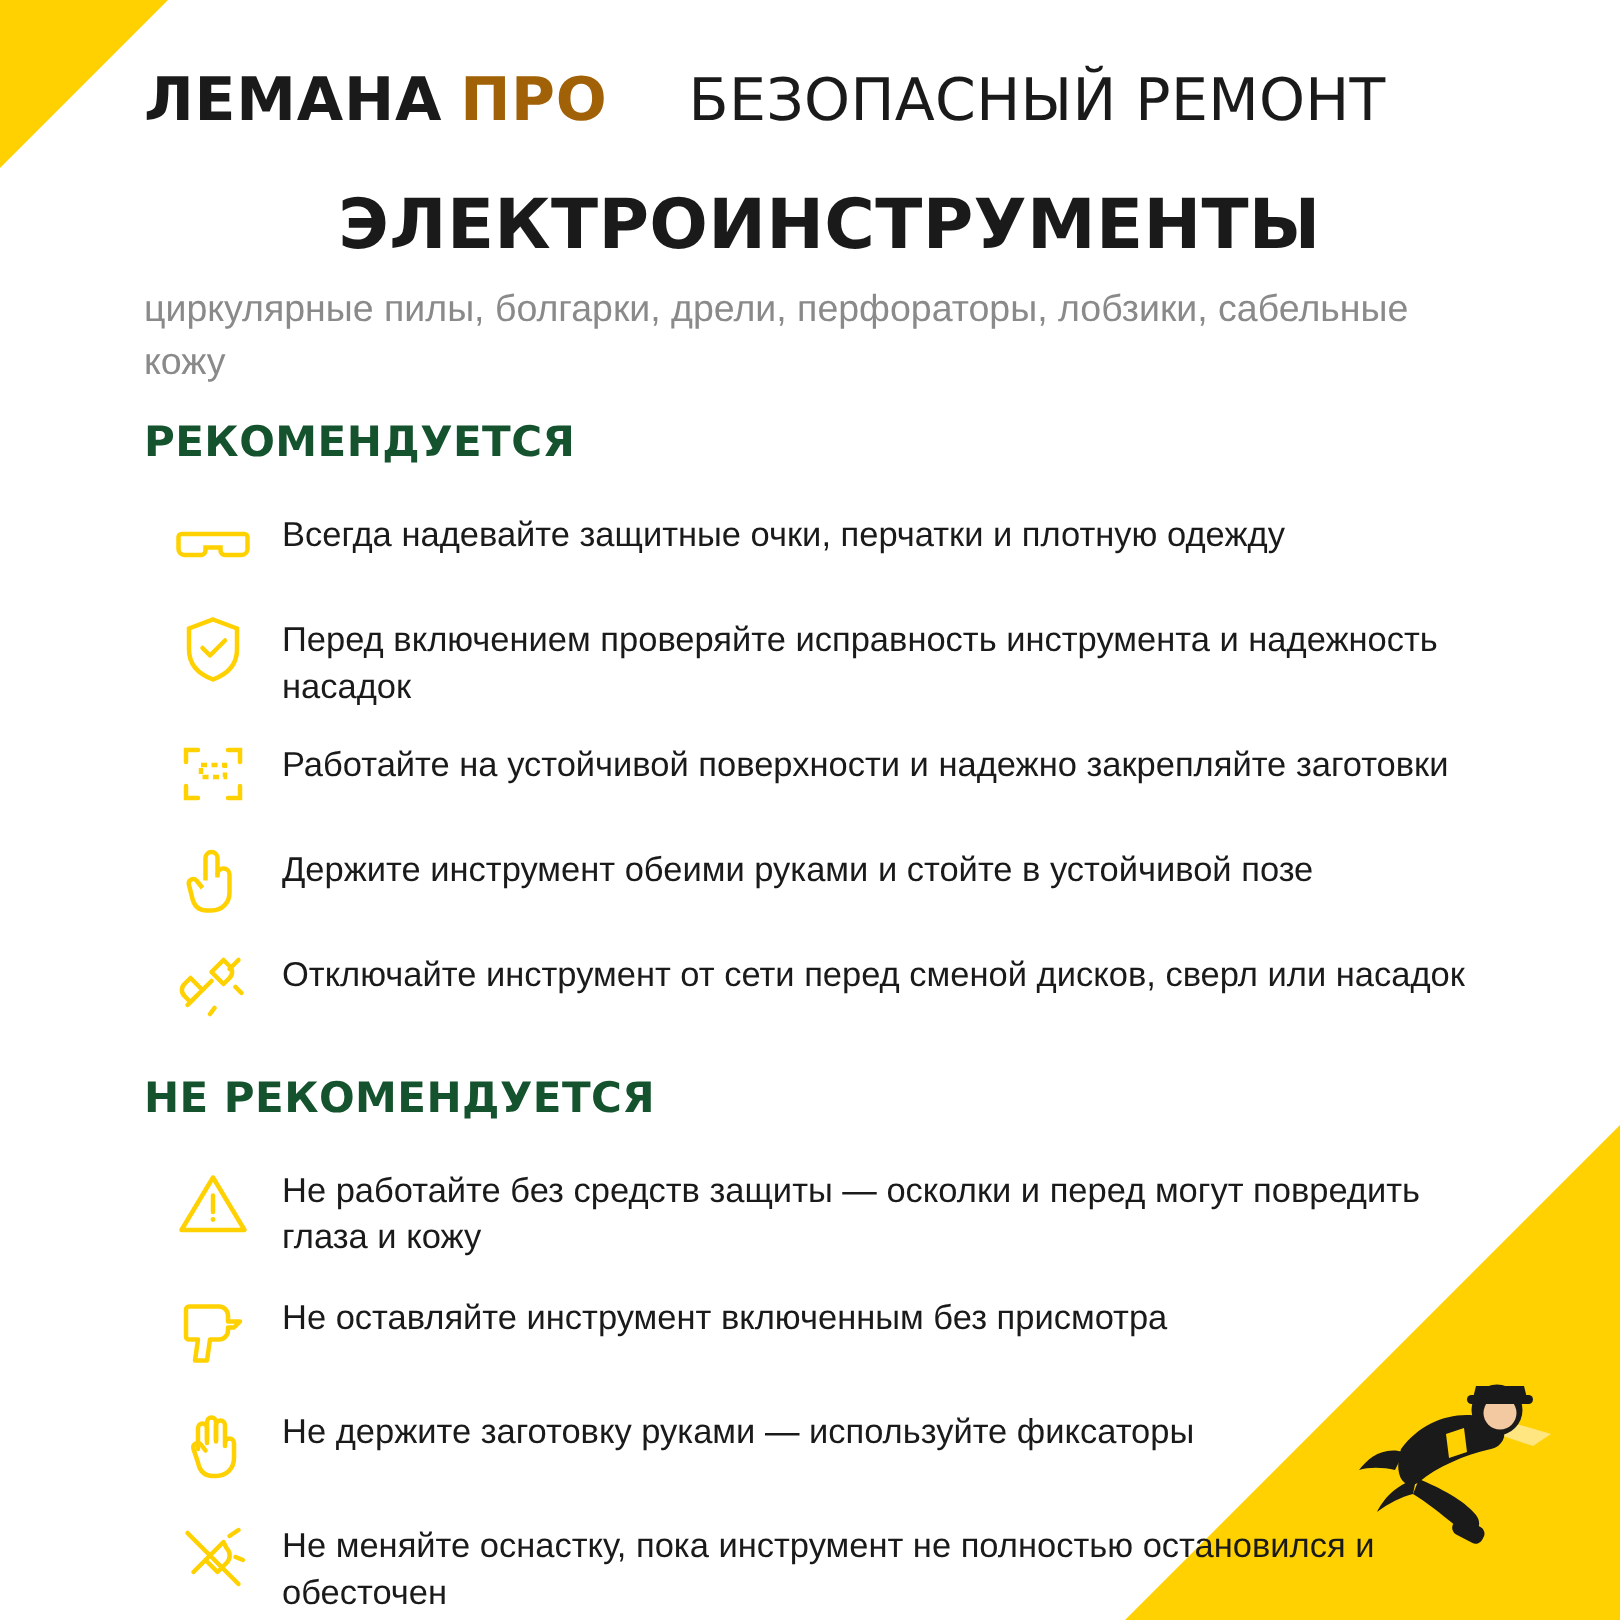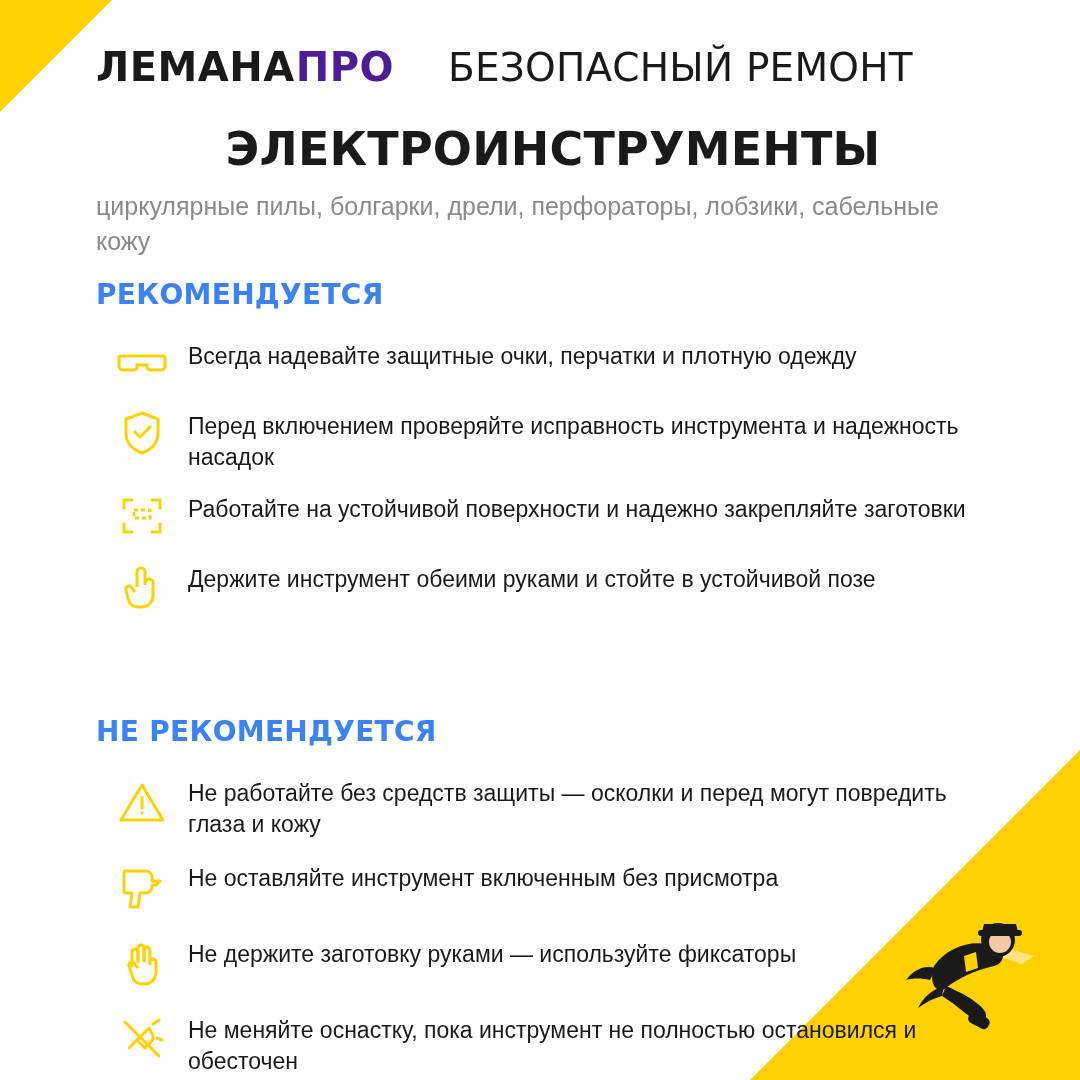--- a/index.html
+++ b/index.html
@@ -37,35 +37,35 @@
     top: 44px;
     left: 96px;
     right: 60px;
     display: flex;
     align-items: center;
     gap: 54px;
   }
   .logo {
     display: flex;
     align-items: center;
-    gap: 1px;
+    gap: 12px;
     white-space: nowrap;
   }
   .logo-main {
     font-size: 40px;
     font-weight: bold;
     letter-spacing: 0.5px;
     color: #1a1a1a;
     font-family: "DejaVu Sans", sans-serif;
   }
   .logo-pro {
     font-size: 40px;
     font-weight: bold;
     letter-spacing: 0.5px;
-    color: #4c1d95;
+    color: #a16207;
     font-family: "DejaVu Sans", sans-serif;
   }
   .header-title {
     font-size: 39px;
     font-weight: normal;
     color: #1a1a1a;
     letter-spacing: 0.2px;
     font-family: "DejaVu Sans", sans-serif;
     white-space: nowrap;
   }
@@ -100,21 +100,21 @@
     position: absolute;
     left: 96px;
     right: 60px;
   }
   .section-rec { top: 278px; }
   .section-not { top: 715px; }
 
   .section-heading {
     font-size: 28px;
     font-weight: bold;
-    color: #3b82f6;
+    color: #14532d;
     letter-spacing: 0.3px;
     font-family: "DejaVu Sans", sans-serif;
     margin: 0 0 24px 0;
   }
 
   .item {
     display: flex;
     align-items: flex-start;
     margin-bottom: 14px;
   }
@@ -214,20 +214,32 @@
   <div class="item">
     <div class="item-icon">
       <svg width="38" height="46" viewBox="0 0 38 46" fill="none" stroke="#FFD100" stroke-width="3" stroke-linejoin="round">
         <path d="M14 24 V9 a4 4 0 0 1 8 0 v13"></path>
         <path d="M22 20 a4 4 0 0 1 8 0 v12 c0 7 -5 12 -12 12 h-3 c-6 0 -9 -4 -10 -9 l-2 -8 a3 3 0 0 1 5 -3 l4 5"></path>
       </svg>
     </div>
     <div class="item-text">Держите инструмент обеими руками и стойте в устойчивой позе</div>
   </div>
 
+  <div class="item">
+    <div class="item-icon">
+      <svg width="46" height="44" viewBox="0 0 46 44" fill="none" stroke="#FFD100" stroke-width="3" stroke-linecap="round" stroke-linejoin="round">
+        <path d="M8 34 l8 -8 l-8 -8 l-4 4 a5.5 5.5 0 0 0 0 8 z"></path>
+        <path d="M16 26 l6 -6"></path>
+        <path d="M30 6 l-8 8 l8 8 l4 -4 a5.5 5.5 0 0 0 0 -8 z"></path>
+        <path d="M34 12 l6 -6 M12 30 l-6 6"></path>
+        <path d="M38 24 l4 4 M24 38 l-3 4"></path>
+      </svg>
+    </div>
+    <div class="item-text">Отключайте инструмент от сети перед сменой дисков, сверл или насадок</div>
+  </div>
 </div>
 
 <div class="section section-not">
   <h2 class="section-heading">НЕ РЕКОМЕНДУЕТСЯ</h2>
 
   <div class="item">
     <div class="item-icon">
       <svg width="48" height="44" viewBox="0 0 48 44" fill="none" stroke="#FFD100" stroke-width="3" stroke-linejoin="round" stroke-linecap="round">
         <path d="M24 5 L45 40 H3 Z"></path>
         <path d="M24 17 v11"></path>

